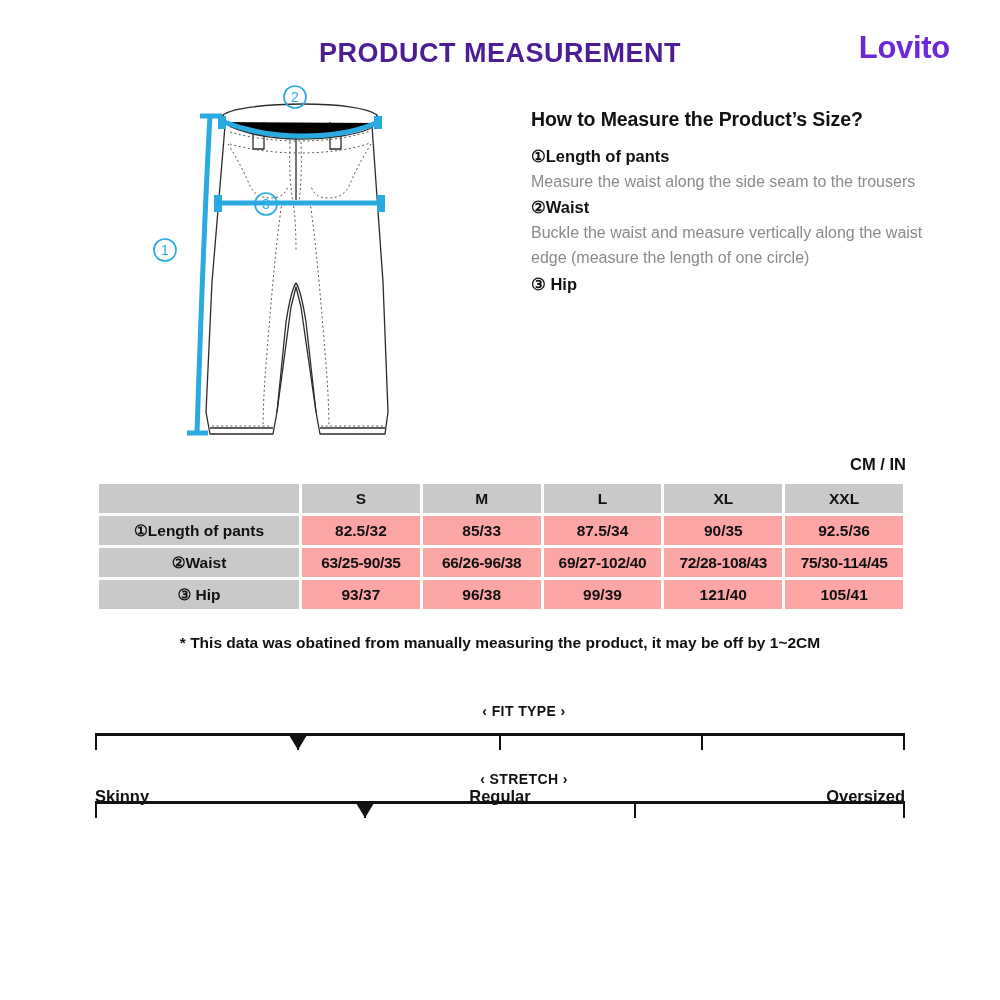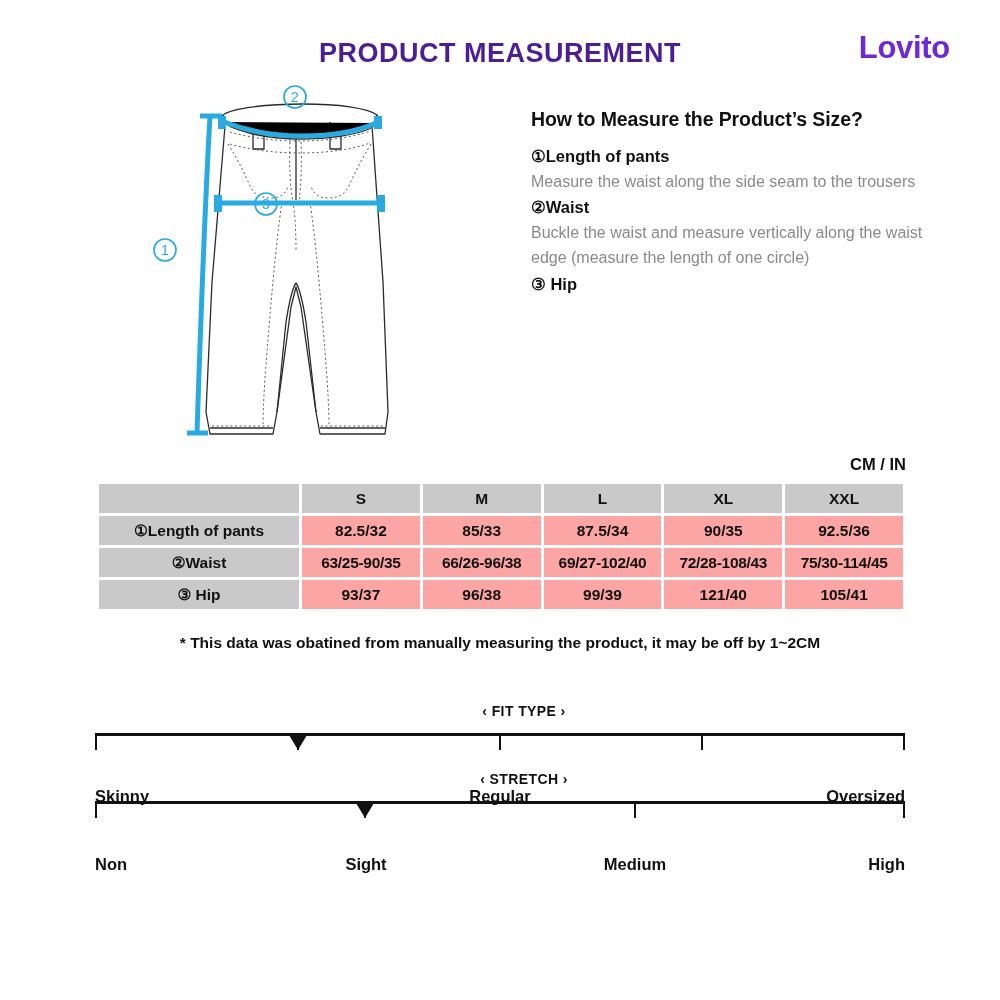--- a/index.html
+++ b/index.html
@@ -359,21 +359,15 @@
   <div class="scale-block" id="stretch-scale">
     <div class="scale-title">‹ STRETCH ›</div>
     <div class="scale-axis">
       <div class="axis-bar"></div>
       <div class="axis-tick" style="left:0px"></div>
       <div class="axis-tick" style="left:269px"></div>
       <div class="axis-tick" style="left:539px"></div>
       <div class="axis-tick" style="left:808px"></div>
       <div class="axis-marker" style="left:270px"></div>
     </div>
-    <div class="axis-labels">
-      <div class="axis-label edge-left" style="left:0px">Non</div>
-      <div class="axis-label" style="left:271px">Sight</div>
-      <div class="axis-label" style="left:540px">Medium</div>
-      <div class="axis-label edge-right">High</div>
-    </div>
   </div>
 
 </div>
 
 </body></html>

